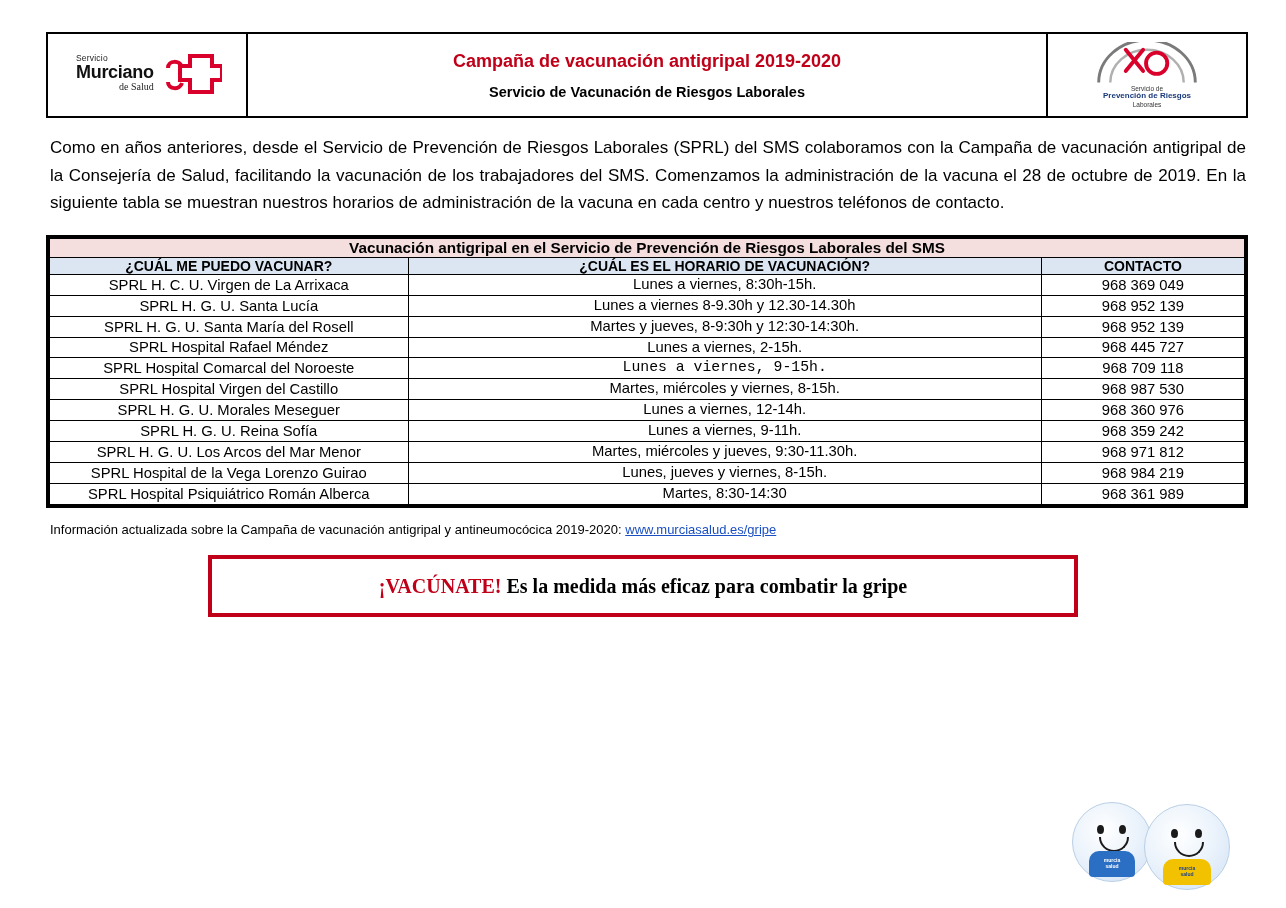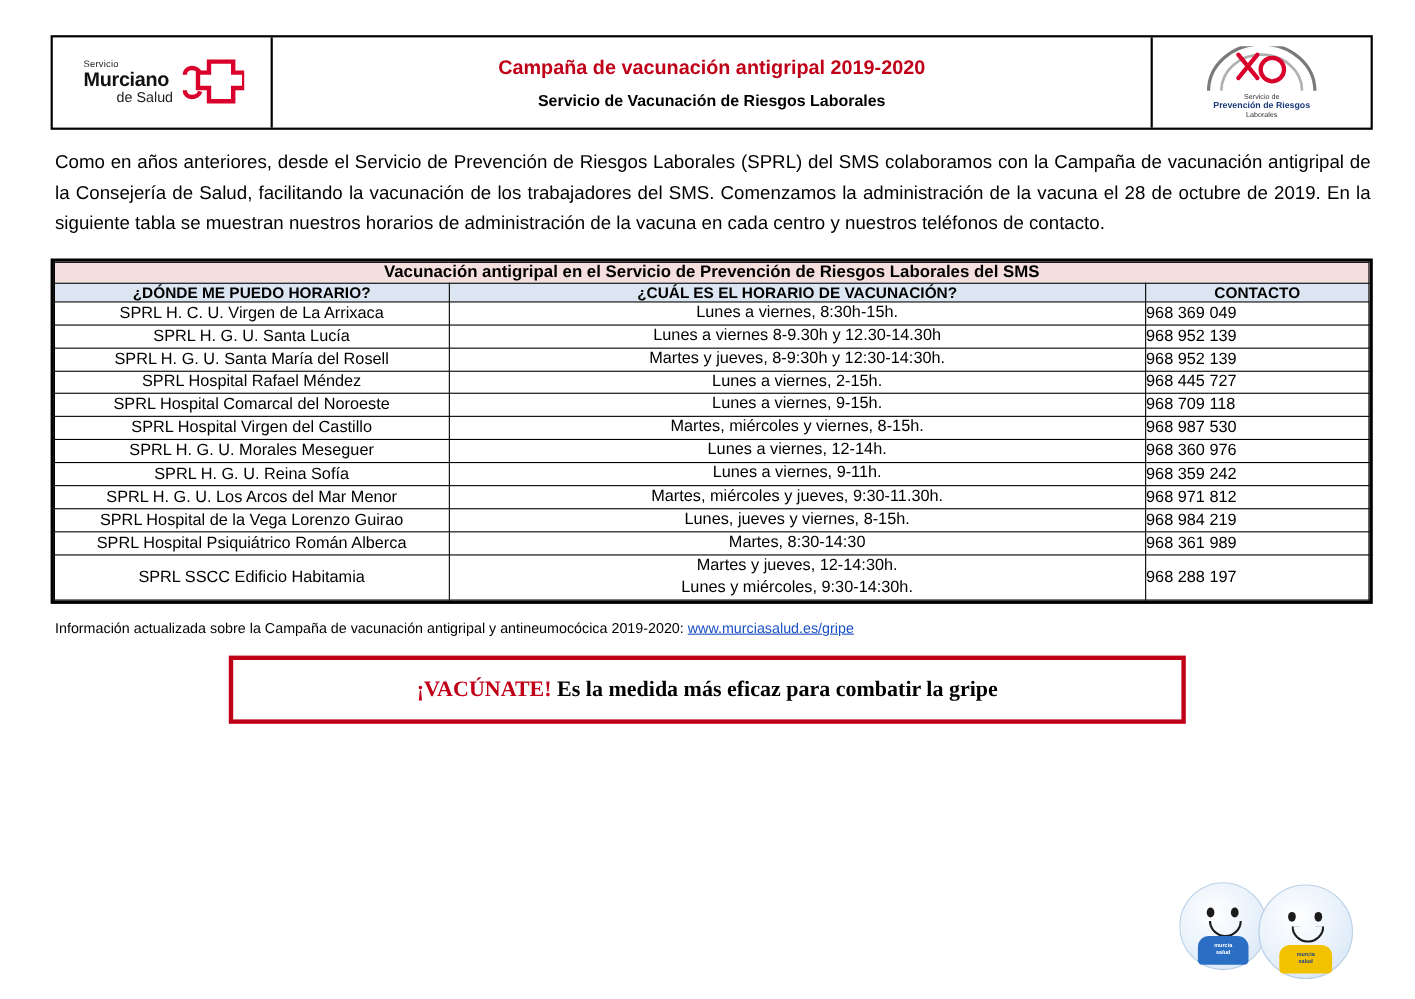--- a/index.html
+++ b/index.html
@@ -66,21 +66,21 @@
   }
   .sms-logo .txt {
     position: absolute;
     left: 4px;
     top: 8px;
     line-height: 1.05;
     text-align: left;
   }
   .sms-logo .t1 { font-size: 8.5px; color: #222; letter-spacing: .2px;}
   .sms-logo .t2 { font-size: 18px; font-weight: bold; color: #111; letter-spacing: -.3px;}
-  .sms-logo .t3 { font-size: 13px; color: #222; margin-left: 30px; }
+  .sms-logo .t3 { font-size: 10px; color: #222; margin-left: 43px; font-family: Liberation Serif, serif; }
 
   
   .sprl-logo {
     position: relative;
     width: 150px;
     height: 66px;
     display:flex;
     flex-direction:column;
     align-items:center;
     justify-content:center;
@@ -125,21 +125,21 @@
   }
   .col-head {
     background: #dce6f2;
     text-align: center;
     font-weight: bold;
     font-size: 14px;
     padding: 5px 4px;
   }
   .c-place { width: 30%; text-align: center; padding: 7px 6px; }
   .c-sched { width: 53%; text-align: center; padding: 7px 6px; line-height: 1.35;}
-  .c-phone { width: 17%; text-align: left; padding: 7px 6px; }
+  .c-phone { width: 17%; text-align: center; padding: 7px 6px; }
 
   
   .note {
     margin: 14px 40px 0 50px;
     font-size: 13px;
   }
   .note a {
     color: #1a4fc4;
     text-decoration: underline;
   }
@@ -260,21 +260,21 @@
 
 <p class="intro">Como en años anteriores, desde el Servicio de Prevención de Riesgos Laborales (SPRL) del SMS colaboramos con la Campaña de vacunación antigripal de la Consejería de Salud, facilitando la vacunación de los trabajadores del SMS. Comenzamos la administración de la vacuna el 28 de octubre de 2019. En la siguiente tabla se muestran nuestros horarios de administración de la vacuna en cada centro y nuestros teléfonos de contacto.</p>
 
 <div class="table-wrap">
   <table class="vac">
     <thead>
       <tr>
         <td class="tbl-title" colspan="3">Vacunación antigripal en el Servicio de Prevención de Riesgos Laborales del SMS</td>
       </tr>
       <tr>
-        <th class="col-head">¿DÓNDE ME PUEDO HORARIO?</th>
+        <th class="col-head">¿CUÁL ME PUEDO VACUNAR?</th>
         <th class="col-head">¿CUÁL ES EL HORARIO DE VACUNACIÓN?</th>
         <th class="col-head">CONTACTO</th>
       </tr>
     </thead>
     <tbody id="table-body">
         <tr>
           <td class="c-place">SPRL H. C. U. Virgen de La Arrixaca</td>
           <td class="c-sched" style="white-space: pre-line;">Lunes a viernes, 8:30h-15h.</td>
           <td class="c-phone">968 369 049</td>
         </tr>
@@ -288,21 +288,21 @@
           <td class="c-sched" style="white-space: pre-line;">Martes y jueves, 8-9:30h y 12:30-14:30h.</td>
           <td class="c-phone">968 952 139</td>
         </tr>
         <tr>
           <td class="c-place">SPRL Hospital Rafael Méndez</td>
           <td class="c-sched" style="white-space: pre-line;">Lunes a viernes, 2-15h.</td>
           <td class="c-phone">968 445 727</td>
         </tr>
         <tr>
           <td class="c-place">SPRL Hospital Comarcal del Noroeste</td>
-          <td class="c-sched" style="white-space: pre-line;">Lunes a viernes, 9-15h.</td>
+          <td class="c-sched" style="white-space: pre-line; font-family: Liberation Mono, monospace;">Lunes a viernes, 9-15h.</td>
           <td class="c-phone">968 709 118</td>
         </tr>
         <tr>
           <td class="c-place">SPRL Hospital Virgen del Castillo</td>
           <td class="c-sched" style="white-space: pre-line;">Martes, miércoles y viernes, 8-15h.</td>
           <td class="c-phone">968 987 530</td>
         </tr>
         <tr>
           <td class="c-place">SPRL H. G. U. Morales Meseguer</td>
           <td class="c-sched" style="white-space: pre-line;">Lunes a viernes, 12-14h.</td>
@@ -320,26 +320,20 @@
         </tr>
         <tr>
           <td class="c-place">SPRL Hospital de la Vega Lorenzo Guirao</td>
           <td class="c-sched" style="white-space: pre-line;">Lunes, jueves y viernes, 8-15h.</td>
           <td class="c-phone">968 984 219</td>
         </tr>
         <tr>
           <td class="c-place">SPRL Hospital Psiquiátrico Román Alberca</td>
           <td class="c-sched" style="white-space: pre-line;">Martes, 8:30-14:30</td>
           <td class="c-phone">968 361 989</td>
-        </tr>
-        <tr>
-          <td class="c-place">SPRL SSCC Edificio Habitamia</td>
-          <td class="c-sched" style="white-space: pre-line;">Martes y jueves, 12-14:30h.
-Lunes y miércoles, 9:30-14:30h.</td>
-          <td class="c-phone">968 288 197</td>
         </tr>
       </tbody>
   </table>
 </div>
 
 <div class="note">
   <span>Información actualizada sobre la Campaña de vacunación antigripal y antineumocócica 2019-2020: </span><a href="#">www.murciasalud.es/gripe</a>
 </div>
 
 <div class="banner">

